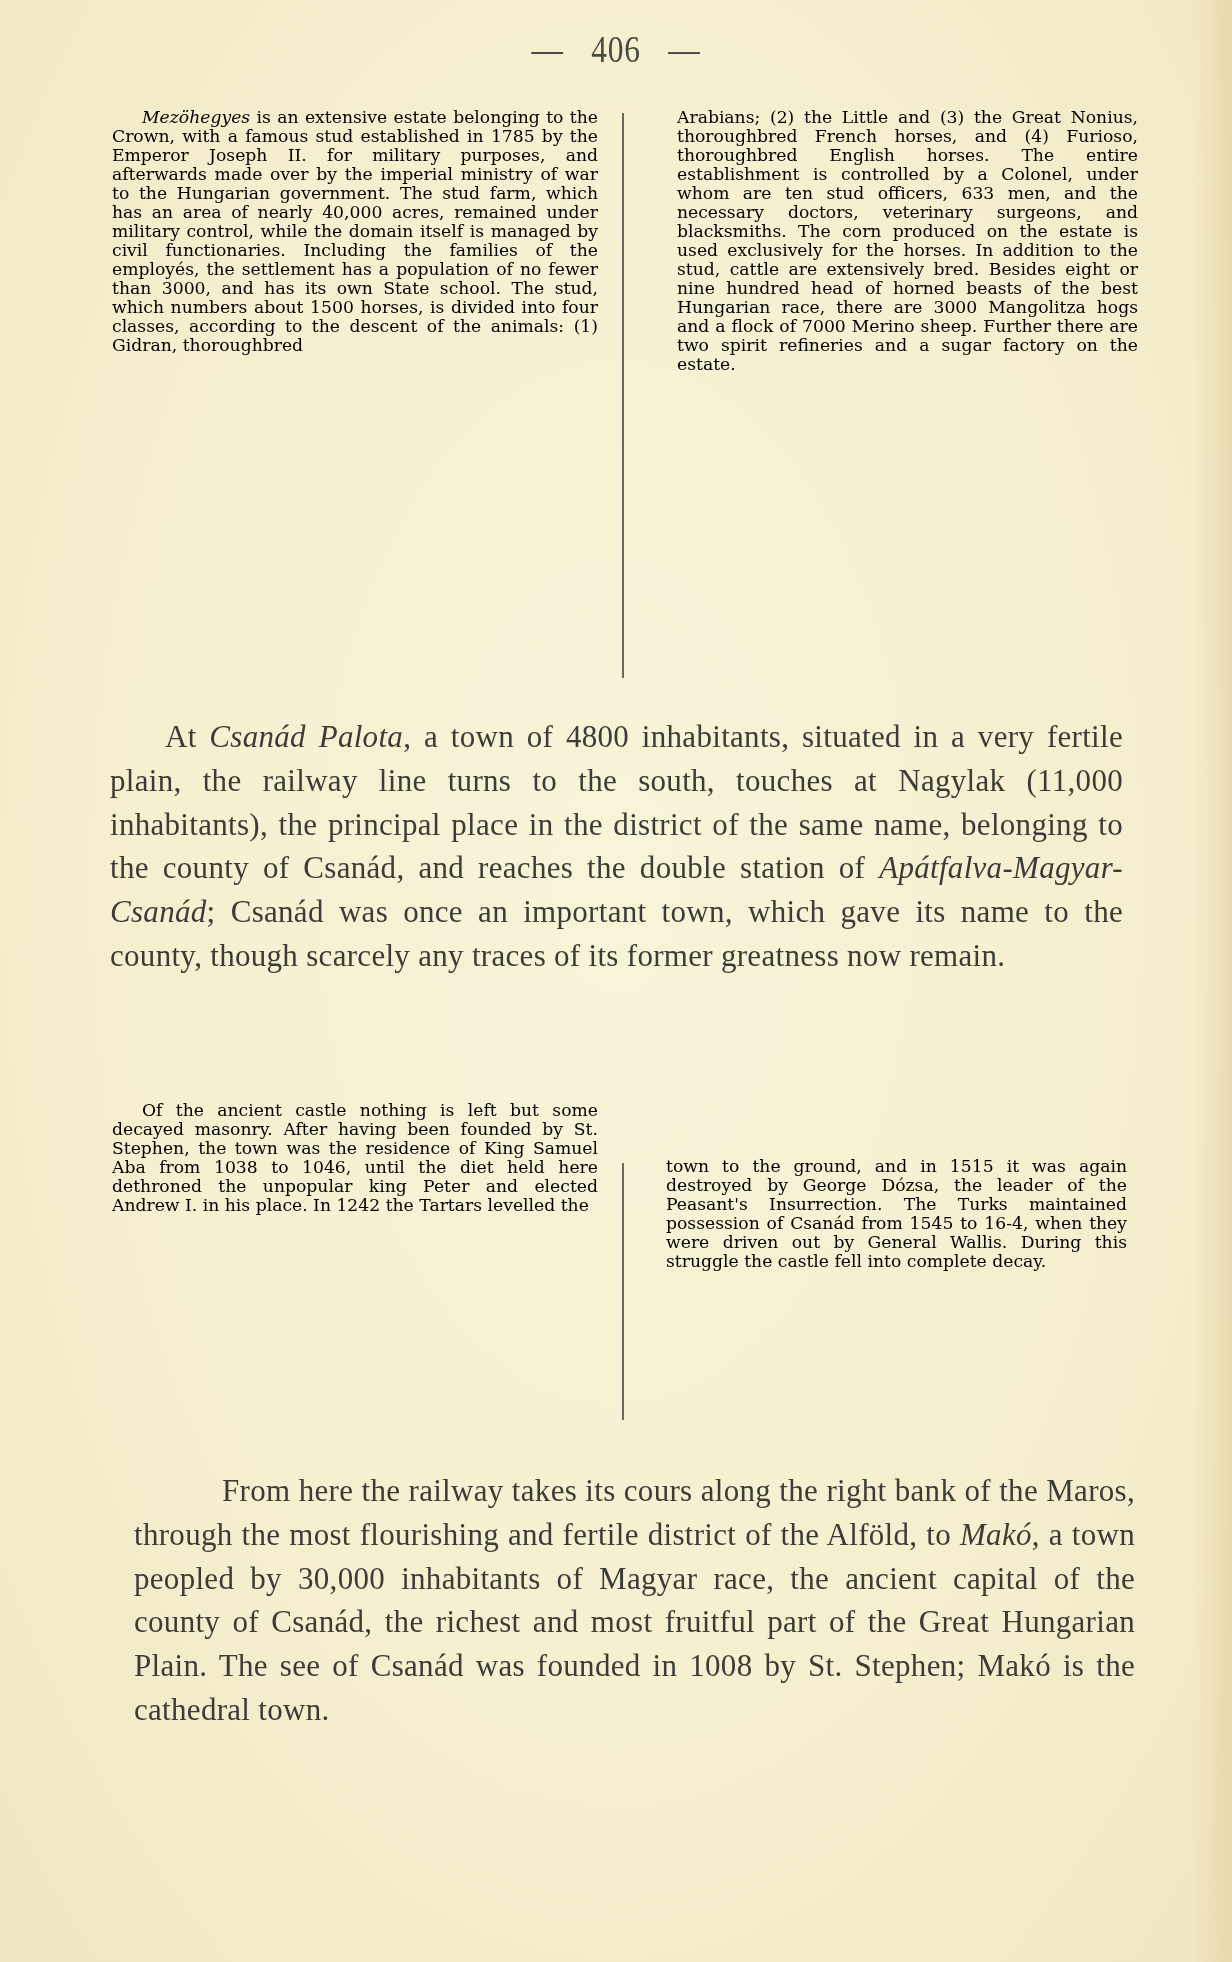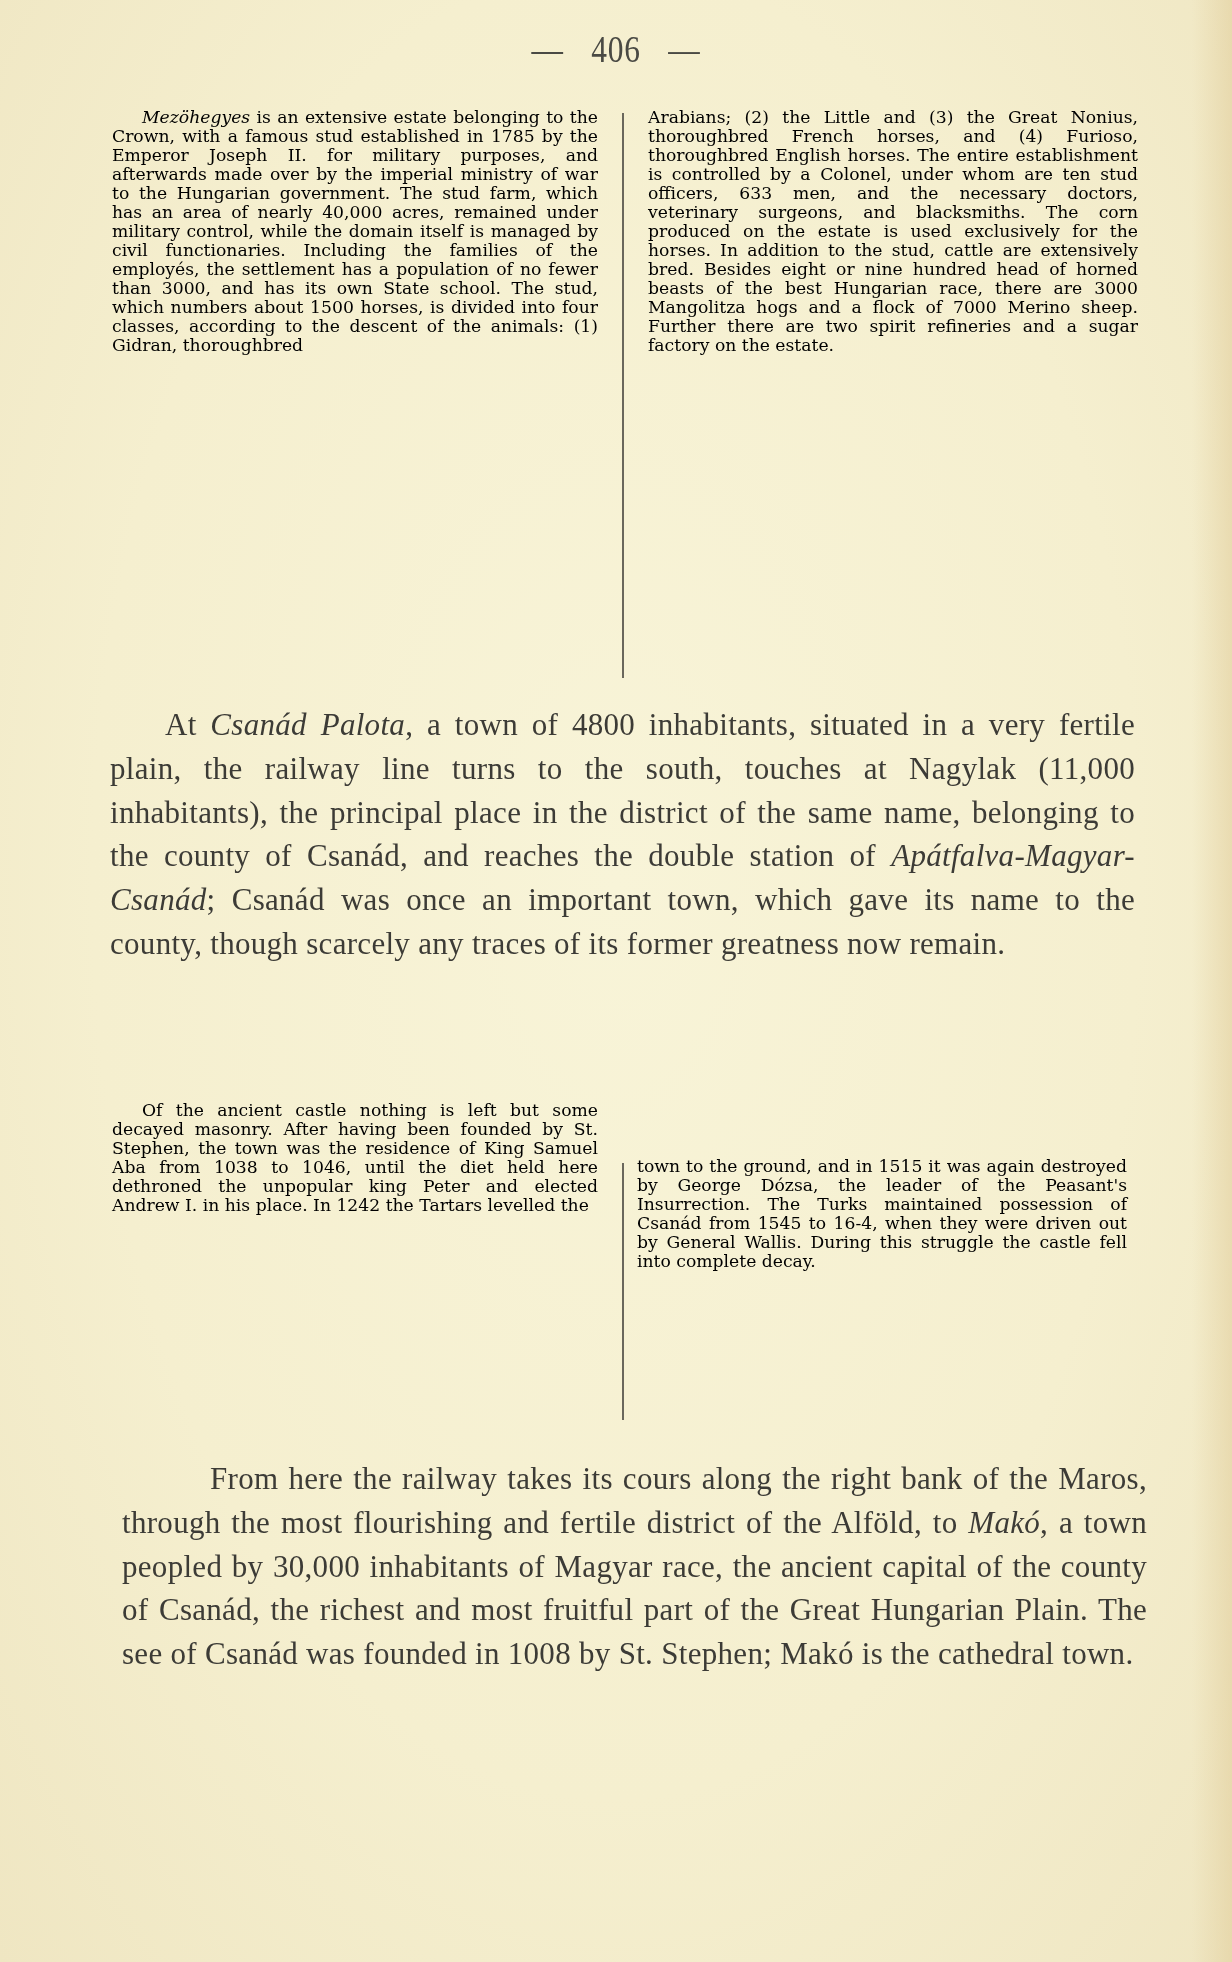--- a/index.html
+++ b/index.html
@@ -24,32 +24,32 @@
   }
   .col {
     position: absolute;
     font-family: "DejaVu Serif", serif;
     font-size: 17.2px;
     line-height: 19px;
     text-align: justify;
     color: #000000;
   }
   .col p { margin: 0; text-indent: 30px; }
-  .col.cont p { text-indent: 0; }
+  .col.cont p { text-indent: 0; margin-left: 29px; }
   .divider { position: absolute; width: 1.5px; background: #6a675c; }
   .big {
     position: absolute;
     font-family: "Liberation Serif", serif;
     font-size: 31px;
     line-height: 43.8px;
     text-align: justify;
     color: #3c3b36;
     letter-spacing: 0.3px;
   }
-  .big p { margin: 0; text-indent: 40px; }
+  .big p { margin: 12px; text-indent: 40px; }
   .it { font-style: italic; }
   .col .it { font-style: italic; }
 </style>
 </head>
 <body>
 
 <div class="page-edge"></div>
 
 <div class="page-num">
   <span>—</span>

